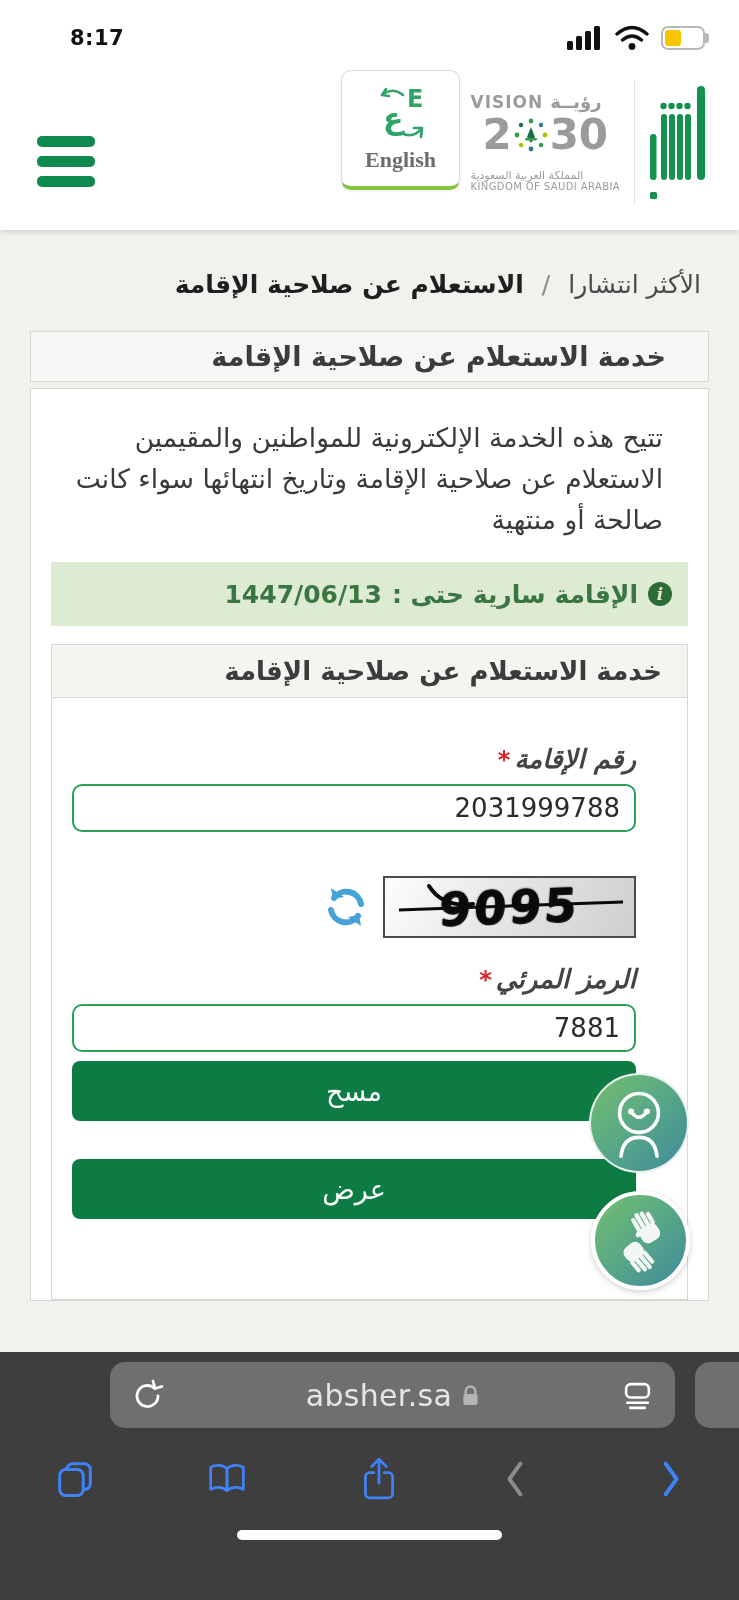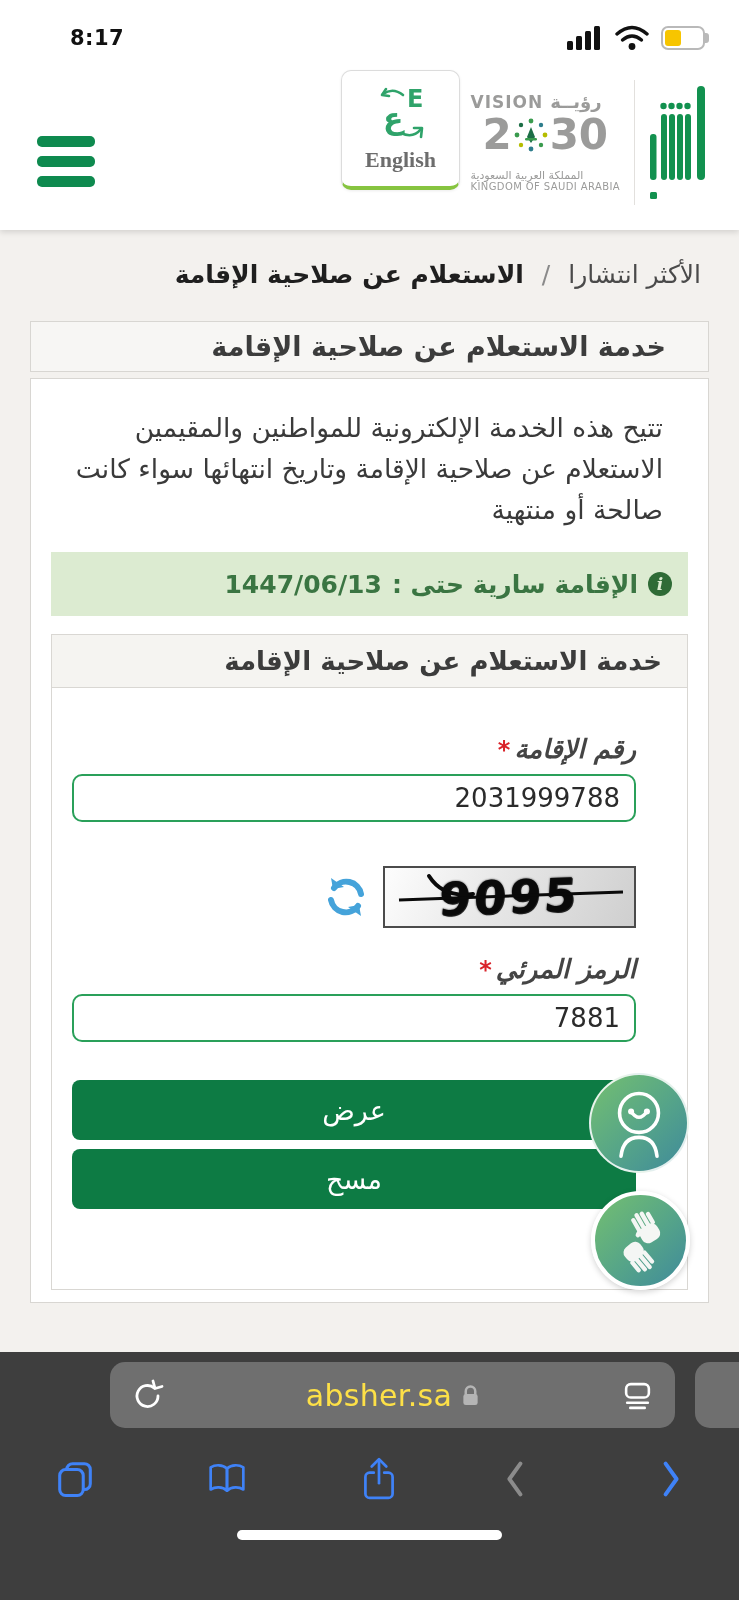--- a/index.html
+++ b/index.html
@@ -40,31 +40,31 @@
   .vision { text-align:left; color:#9b9b9a; line-height:1.05; }
   .vision .l1 { font-size:17px; font-weight:700; letter-spacing:1px; }
   .vision .l1 .ar { font-size:18px; }
   .vision .l2 { font-size:42px; font-weight:700; display:flex; align-items:center;
     justify-content:center; gap:1px; margin:1px 0 2px; }
   .vision .l3 { font-size:11px; margin-top:13px; }
   .vision .l4 { font-size:10px; letter-spacing:.4px; }
   .logo-divider { width:1px; height:125px; background:#e2e0dd; }
 
   
-  .breadcrumb { direction:rtl; text-align:right; padding:30px 38px 18px; font-size:25px;
+  .breadcrumb { direction:rtl; text-align:right; padding:40px 38px 18px; font-size:25px;
     color:#4a4a4a; }
   .breadcrumb .sep { color:#8a8a8a; margin:0 10px; }
   .breadcrumb .current { font-weight:700; color:#1f1f1f; }
 
   
   .title-box { direction:rtl; margin:14px 30px 0; background:#f7f6f4;
     border:1px solid #d8d6d2; padding:9px 42px 9px 15px; font-size:27px;
     font-weight:600; color:#3c3c3c; }
   .content-box { direction:rtl; margin:6px 30px 0; background:#fff;
-    border:1px solid #d8d6d2; padding-bottom:12px; }
+    border:1px solid #d8d6d2; padding-bottom:0; }
   .desc { padding:28px 45px 0 30px; font-size:26.5px; color:#3a3a3a;
     line-height:1.55; text-align:right; }
   .alert { margin:22px 20px 0; background:#dcebd1; color:#3a7542; height:64px;
     display:flex; align-items:center; gap:10px; padding:0 16px; font-size:25px;
     font-weight:700; }
   .info-icon { width:24px; height:24px; border-radius:50%; background:#2f6b36;
     color:#dcebd1; font-size:17px; font-weight:700; font-family:"DejaVu Serif",serif;
     font-style:italic; display:flex; align-items:center; justify-content:center;
     flex:0 0 auto; }
   .alert b { font-weight:700; }
@@ -111,21 +111,21 @@
     border:4px solid #ffffff; box-shadow:0 2px 6px rgba(0,0,0,.18); }
 
   
   .safari { position:absolute; left:0; top:1352px; width:739px; height:248px;
     background:#3e3e3e; z-index:30; }
   .url-pill { position:absolute; left:110px; top:10px; width:565px; height:66px;
     background:#6f6f6f; border-radius:15px; display:flex; align-items:center;
     padding:0 22px; }
   .url-pill .center { flex:1; display:flex; align-items:center; justify-content:center;
     gap:9px; }
-  .url-text { color:#fde047; font-size:30px; letter-spacing:.3px; }
+  .url-text { color:#e5e5e5; font-size:30px; letter-spacing:.3px; }
   .url-pill-partial { position:absolute; right:-28px; top:10px; width:72px; height:66px;
     background:#6f6f6f; border-radius:15px; }
   .toolbar { position:absolute; left:0; top:92px; width:100%; height:70px;
     display:flex; align-items:center; }
   .tb-btn { position:absolute; transform:translateX(-50%); background:none; border:none;
     cursor:pointer; display:flex; align-items:center; justify-content:center; }
   .home-indicator { position:absolute; left:237px; top:178px; width:265px; height:10px;
     background:#fff; border-radius:6px; }
 </style>
 </head>
@@ -260,22 +260,22 @@
               <path d="M38,42 L36,31 L25,33" fill="#45a3da"></path>
             </svg>
           </button>
         </div>
 
         <div class="field-label">
           <span>الرمز المرئي</span><span class="req">*</span>
         </div>
         <input class="text-input" type="text" value="7881" style="">
 
+        <button class="g-btn btn-clear">مسح</button>
         <button class="g-btn btn-view">عرض</button>
-        <button class="g-btn btn-clear">مسح</button>
       </div>
     </div>
   </section>
 </div>
 
 <div class="float-circle float-chat">
   <svg width="72" height="76" viewBox="0 0 100 104">
     <circle cx="50" cy="38" r="27" stroke="#fff" stroke-width="5" fill="none"></circle>
     <circle cx="39" cy="36" r="4.2" fill="#fff"></circle>
     <circle cx="61" cy="36" r="4.2" fill="#fff"></circle>

